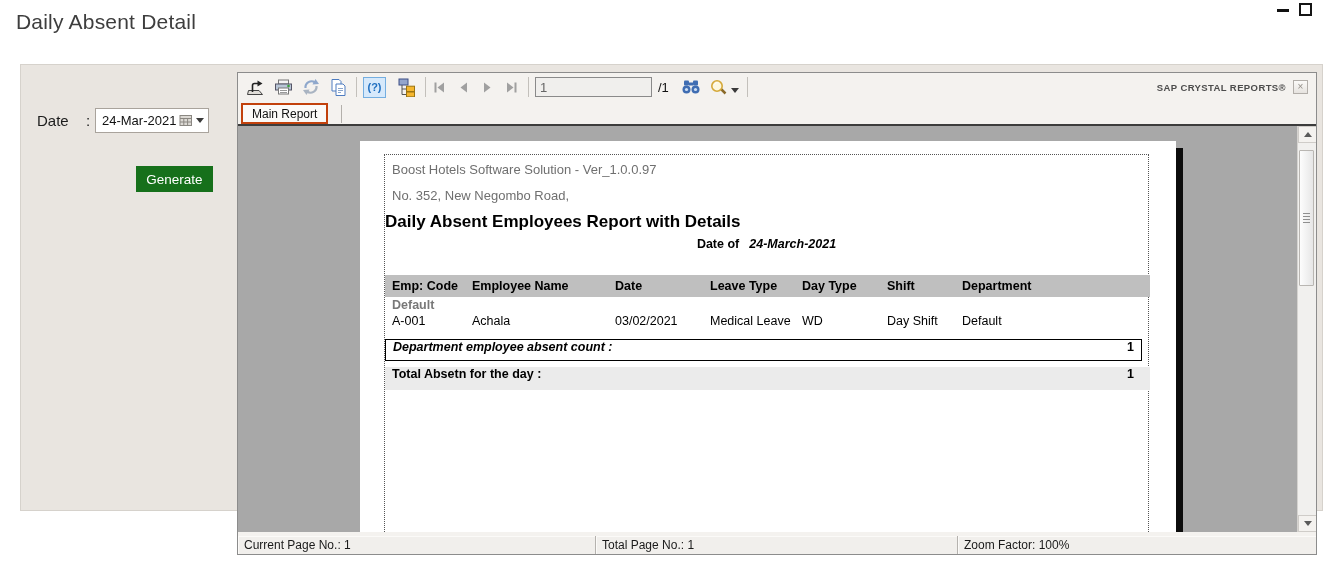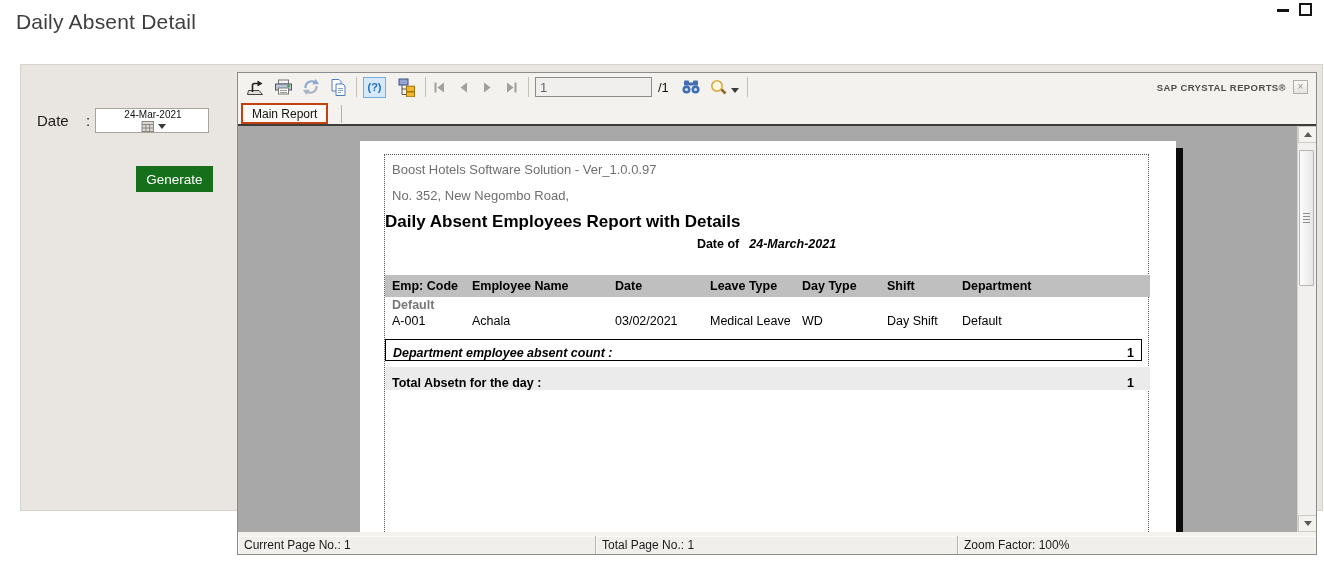--- a/index.html
+++ b/index.html
@@ -12,21 +12,21 @@
   .win-min { position:absolute; left:1277px; top:9px; width:12px; height:3px; background:#111; }
   .win-max { position:absolute; left:1299px; top:3px; width:13px; height:13px; border:2px solid #151515; background:#fff; }
 
   
   .main-panel { position:absolute; left:20px; top:64px; right:1px; bottom:1px; background:#e9e5e0; border:1px solid #d6d2cc; }
 
   
   .date-label { position:absolute; left:37px; top:112px; font-size:15px; color:#1c1c1c; }
   .date-colon { position:absolute; left:86px; top:112px; font-size:15px; color:#1c1c1c; }
   .date-input { position:absolute; left:95px; top:108px; width:114px; height:25px; background:#fff;
-                border:1px solid #a9a39c; display:flex; align-items:center; padding:0 4px 0 6px; font-size:10px; color:#111;flex-direction:column; }
+                border:1px solid #a9a39c; display:flex; align-items:center; padding:0 4px 0 6px; font-size:13px; color:#111; }
   .date-input .val { flex:1; white-space:nowrap; }
   .date-drop { display:flex; align-items:center; gap:3px; cursor:default; }
   .caret-down { width:0; height:0; border-left:4px solid transparent; border-right:4px solid transparent; border-top:5px solid #3a3a3a; }
   .generate-btn { position:absolute; left:136px; top:166px; width:77px; height:26px; background:#16701b; color:#fff;
                   font-size:13.5px; border:none; display:flex; align-items:center; justify-content:center; font-family:"Liberation Sans",sans-serif; }
 
   
   .viewer { position:absolute; left:237px; top:72px; width:1080px; height:483px; background:#f4f2ef; border:1px solid #8c8c8c; }
 
   .toolbar { position:absolute; left:0; top:0; right:0; height:28px; display:flex; align-items:center; padding-left:8px; }
@@ -70,24 +70,24 @@
   .rpt-company { position:absolute; left:7px; top:7px;  font-size:13px; color:#6f6f6f; }
   .rpt-address { position:absolute; left:7px; top:33px; font-size:13px; color:#6f6f6f; }
   .rpt-title   { position:absolute; left:0; top:57px; width:100%; text-align:left; font-size:17px; font-weight:bold; }
   .rpt-dateline{ position:absolute; left:0; top:82px; width:100%; text-align:center; font-size:12.5px; font-weight:bold; }
   .rpt-dateline .dval { font-style:italic; margin-left:10px; }
   .rpt-grid { display:grid; grid-template-columns:80px 143px 95px 92px 85px 75px 1fr; padding-left:7px; align-items:center; }
   .rpt-header-band { position:absolute; left:0; top:120px; width:765px; height:22px; background:#bfbfbf; font-weight:bold; }
   .rpt-group { position:absolute; left:7px; top:143px; font-weight:bold; color:#787878; }
   .rpt-row { position:absolute; left:0; top:157px; width:765px; height:18px; }
   .rpt-dept-box { position:absolute; left:0; top:184px; width:757px; height:22px; border:1px solid #000;
-                  display:flex; align-items:flex-end; font-weight:bold; padding:0 7px; }
+                  display:flex; align-items:flex-start; font-weight:bold; padding:0 7px; }
   .rpt-dept-box .lbl { font-style:italic; flex:1; }
   .rpt-total-row { position:absolute; left:0; top:212px; width:765px; height:23px; background:#ebebeb;
-                   display:flex; align-items:flex-end; font-weight:bold; padding:0 16px 0 7px; }
+                   display:flex; align-items:flex-start; font-weight:bold; padding:0 16px 0 7px; }
   .rpt-total-row .lbl { flex:1; }
 
   
   .statusbar { position:absolute; left:0; bottom:0; width:1078px; height:18px; background:#f1efec; display:flex; }
   .status-cell { height:100%; font-size:12px; color:#1a1a1a; padding:2px 0 0 6px;
                  border-right:1px solid #b5b2ae; box-shadow:inset 1px 1px 0 #fbfaf8; }
   .sc1 { width:358px; } .sc2 { width:362px; } .sc3 { flex:1; border-right:none; }
 
   svg { display:block; }
 </style>

